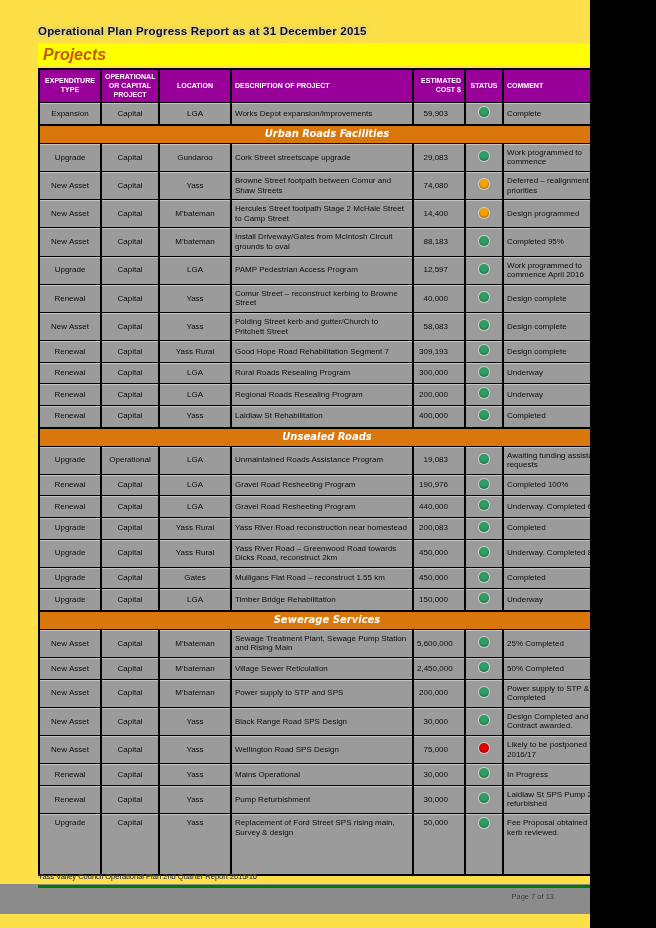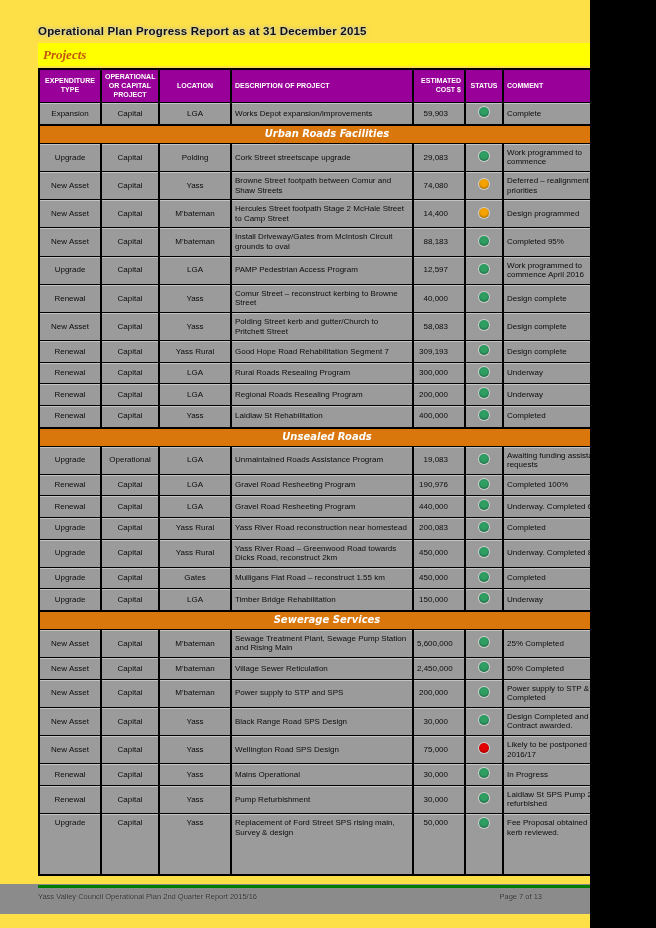--- a/index.html
+++ b/index.html
@@ -2,22 +2,22 @@
 <html><head>
 <meta charset="utf-8">
 <style>
   html,body{margin:0;padding:0;background:#000;}
   .page{position:relative;width:590px;height:928px;background:#fde047;overflow:hidden;
         font-family:"Liberation Sans",sans-serif;}
   .page-title{position:absolute;left:38px;top:25px;font-size:11.5px;font-weight:bold;
         color:#101010;text-shadow:0 0 2px #e6e6e6,0 0 4px #aaa;letter-spacing:.2px;}
   .banner{position:absolute;left:38px;top:43px;width:578px;height:23px;background:#ffff00;
         display:flex;align-items:center;}
-  .banner span{font-family:Liberation Serif, serif;font-style:italic;font-weight:bold;
-        font-size:13px;color:#c5570e;padding-left:5px;}
+  .banner span{font-family:Liberation Sans, sans-serif;font-style:italic;font-weight:bold;
+        font-size:16px;color:#c5570e;padding-left:5px;}
   table.report{position:absolute;left:38px;top:68px;width:578px;border-collapse:collapse;
         table-layout:fixed;border:2px solid #000;}
   table.report th{background:#990099;color:#fff;font-size:7px;font-weight:bold;
         padding:3px 3px;line-height:1.25;vertical-align:middle;text-align:center;
         border-left:2px solid #000;text-transform:uppercase;}
   table.report th:nth-child(4){text-align:left;}
   table.report th:nth-child(5){text-align:right;}
   table.report th:nth-child(7){text-align:left;}
   table.report td{background:#9b9b9b;color:#0b0b0b;font-size:8px;line-height:1.2;
         padding:4px 3px;vertical-align:middle;border-left:2px solid #000;
@@ -27,23 +27,23 @@
   table.report td:nth-child(5){text-align:right;padding-right:16px;}
   table.report td:nth-child(6){text-align:center;}
   tr.section-row td{background:#d9760c;color:#fff;font-family:"DejaVu Sans",sans-serif;
         font-style:italic;font-weight:bold;font-size:10px;padding:2px 4px;height:13px;
         box-shadow:none;border-top:2px solid #000;}
   tr.tall-row td{height:52px;vertical-align:top;}
   .dot{display:inline-block;width:10px;height:10px;border-radius:50%;
         box-shadow:0 0 0 1px #d0d0d0, inset 0 -1px 2px rgba(0,0,0,.35);}
   .footer-band{position:absolute;left:0;top:884px;width:656px;height:30px;background:#8b8b8b;}
   .footer-line{position:absolute;left:38px;top:885px;width:575px;height:3px;background:#007a00;}
-  .footer-left{position:absolute;left:38px;top:892px;font-size:7.5px;color:#2a2a2a;
+  .footer-left{position:absolute;left:38px;top:872px;font-size:7.5px;color:#2a2a2a;
         text-shadow:0 0 1px #bdbdbd;}
-  .footer-right{position:absolute;right:48px;top:892px;font-size:7.5px;color:#2a2a2a;
+  .footer-right{position:absolute;right:36px;top:892px;font-size:7.5px;color:#2a2a2a;
         text-shadow:0 0 1px #bdbdbd;}
 </style>
 </head>
 <body>
 
 <div class="page">
 
   <div class="page-title">Operational Plan Progress Report as at 31 December 2015</div>
 
   <div class="banner">
@@ -80,21 +80,21 @@
           <td>59,903</td>
           <td><span class="dot" style="background: rgb(47, 158, 99);"></span></td>
           <td>Complete</td>
         </tr>
         <tr class="section-row">
           <td colspan="7">Urban Roads Facilities</td>
         </tr>
         <tr>
           <td>Upgrade</td>
           <td>Capital</td>
-          <td>Polding</td>
+          <td>Gundaroo</td>
           <td>Cork Street streetscape upgrade</td>
           <td>29,083</td>
           <td><span class="dot" style="background: rgb(47, 158, 99);"></span></td>
           <td>Work programmed to commence</td>
         </tr>
         <tr>
           <td>New Asset</td>
           <td>Capital</td>
           <td>Yass</td>
           <td>Browne Street footpath between Comur and Shaw Streets</td>

